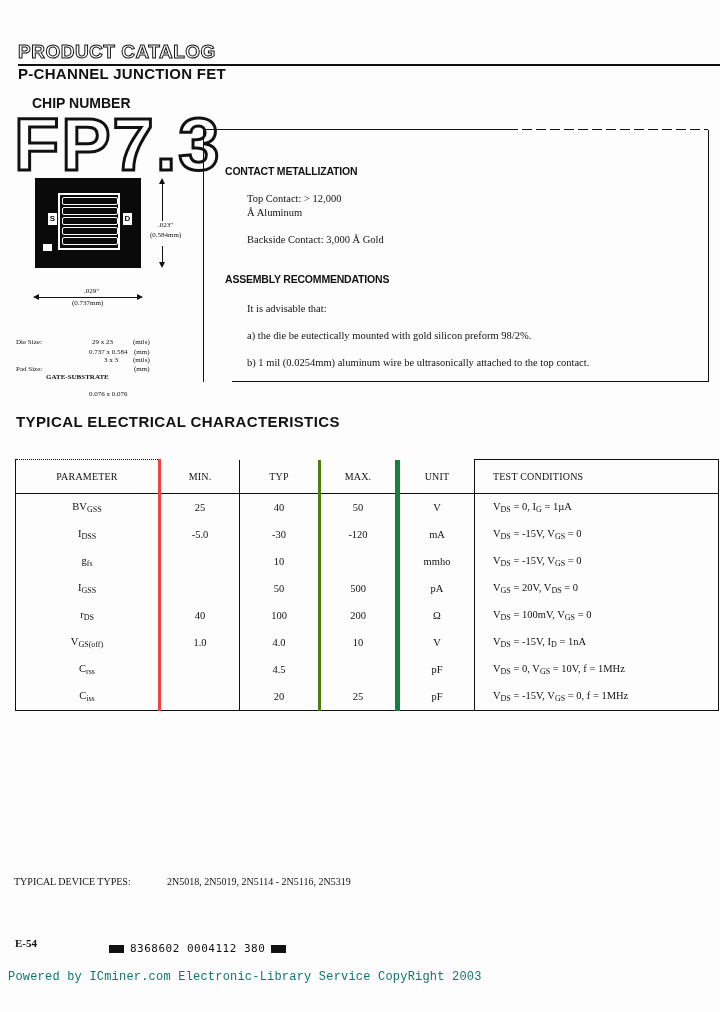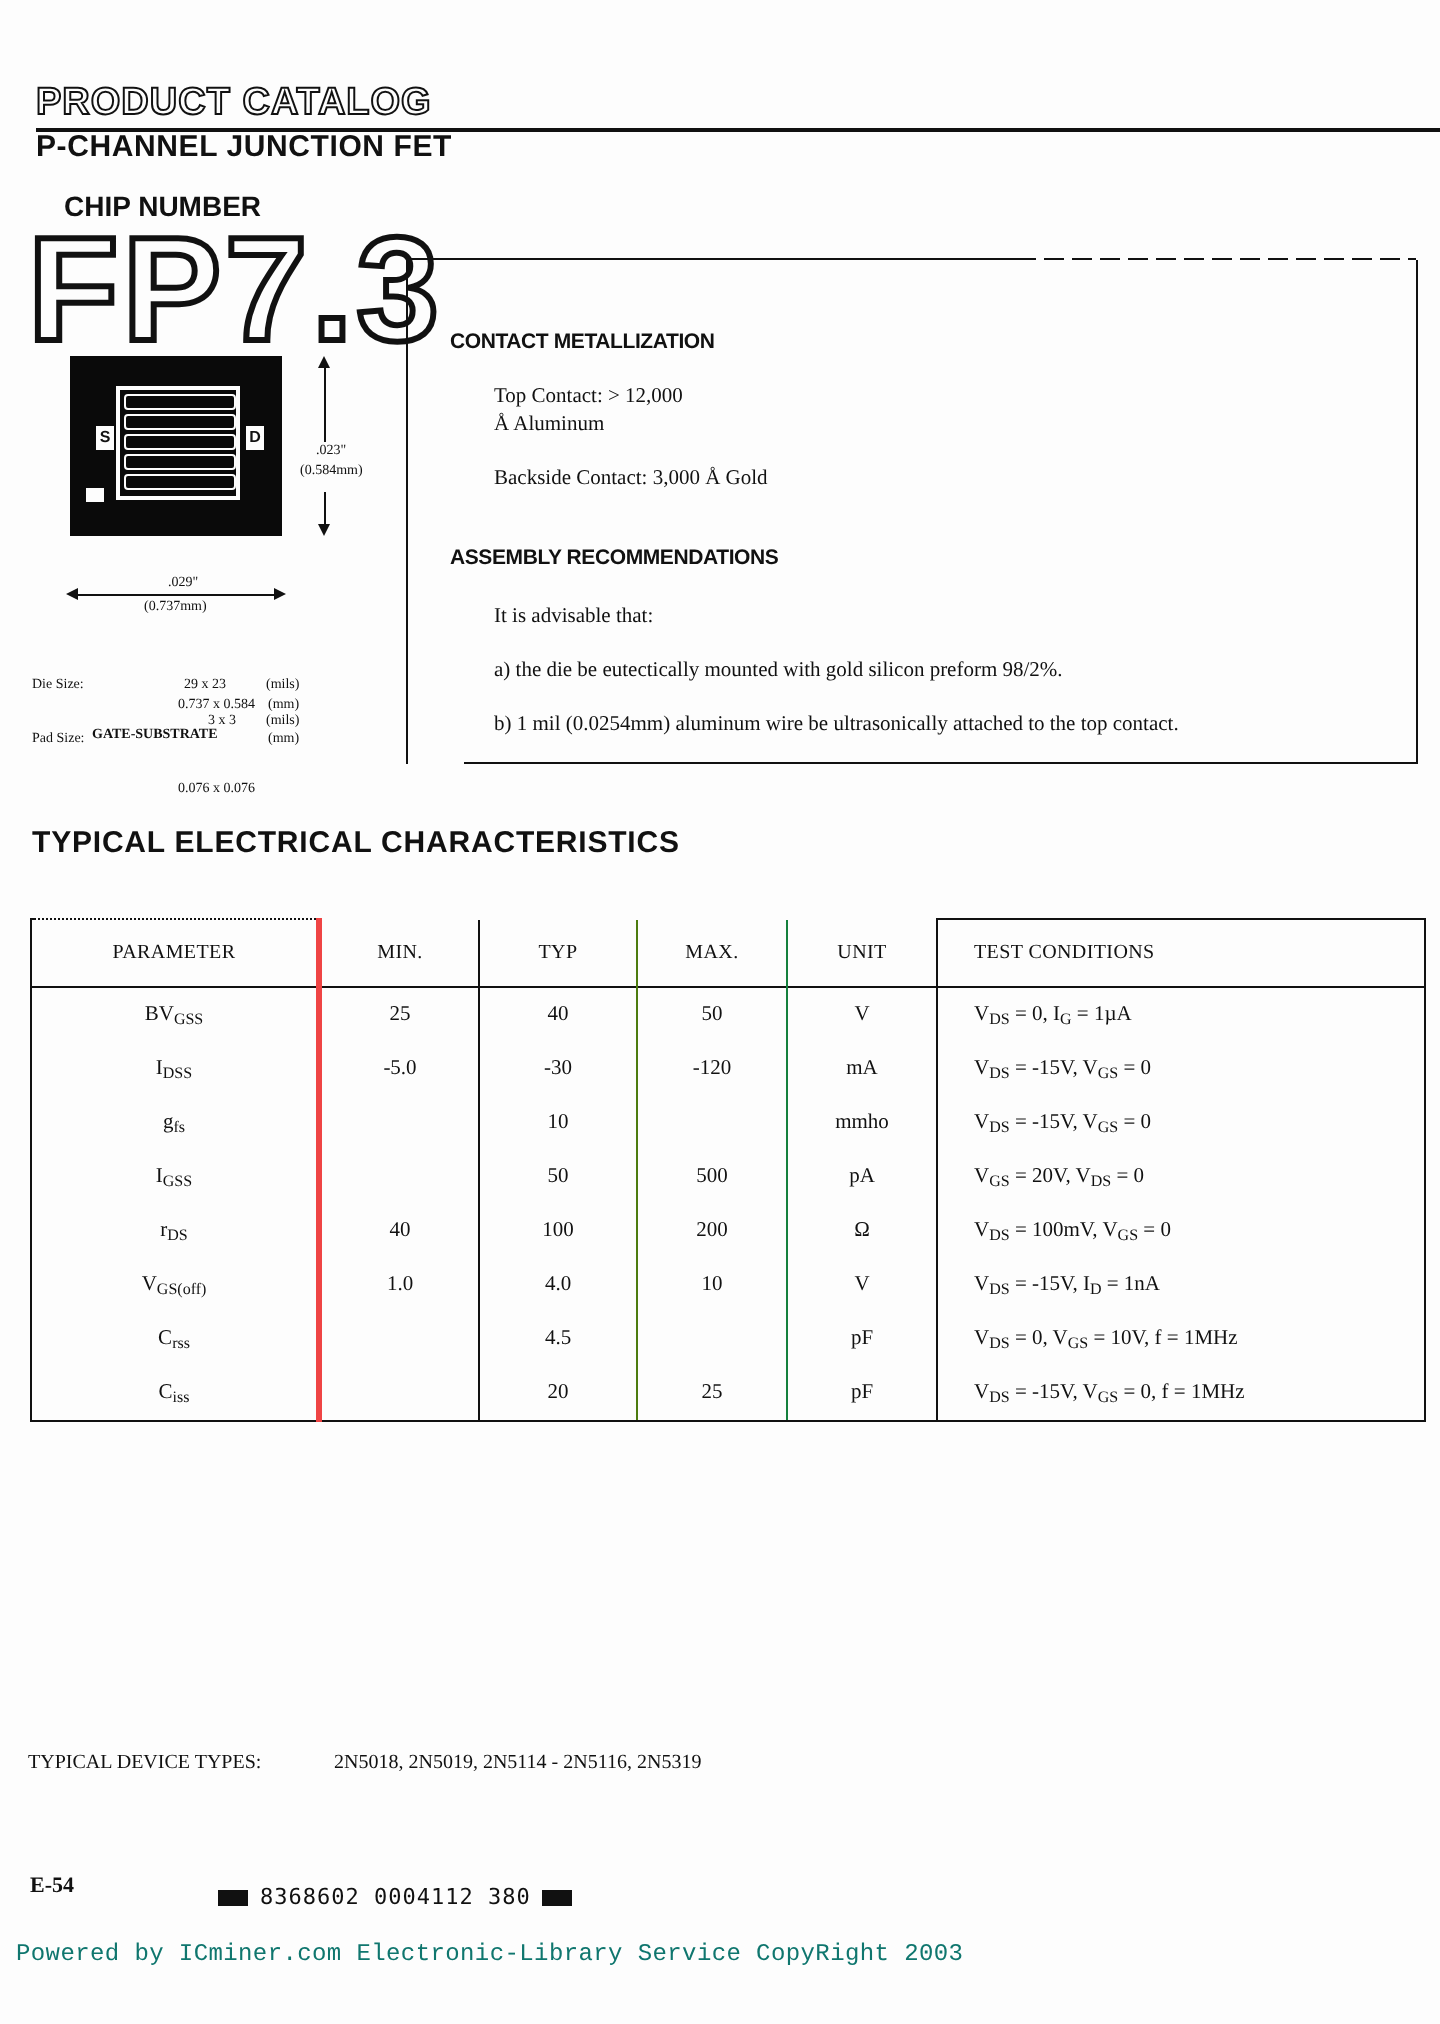--- a/index.html
+++ b/index.html
@@ -80,22 +80,22 @@
       position: absolute; left: 15px; top: 459px; border-collapse: collapse;
       font-size: 10.5px;
     }
     table.elec td, table.elec th {
       height: 27px; padding: 0; text-align: center; font-weight: normal;
       white-space: nowrap; vertical-align: middle;
     }
     table.elec th { height: 33px; font-size: 10px; letter-spacing: 0.2px; }
     table.elec .c-param { width: 142px; border-left: 1px solid #111; border-right: 3px solid #ef4444; }
     table.elec .c-min { width: 78px; border-right: 1px solid #111; }
-    table.elec .c-typ { width: 78px; border-right: 1px solid #4d7c0f; }
-    table.elec .c-max { width: 74px; border-right: 1px solid #15803d; }
+    table.elec .c-typ { width: 78px; border-right: 3px solid #4d7c0f; }
+    table.elec .c-max { width: 74px; border-right: 5px solid #15803d; }
     table.elec .c-unit { width: 74px; border-right: 1px solid #111; }
     table.elec .c-test { width: 244px; text-align: left; padding-left: 18px; border-right: 1px solid #111; box-sizing: border-box; }
     table.elec thead tr { border-bottom: 1px solid #111; }
     table.elec tbody tr:last-child td { border-bottom: 1px solid #111; }
     table.elec thead tr th.c-test { border-top: 1px solid #111; }
     table.elec thead tr th.c-param { border-top: 1px dotted #111; }
     sub { font-size: 8px; vertical-align: -2px; }
     .devtypes { left: 14px; top: 876px; font-size: 10px; white-space: nowrap; }
     .devtypes .lbl { display: inline-block; width: 153px; }
     .page-num { left: 15px; top: 937px; font-size: 11px; font-weight: bold; }
@@ -152,21 +152,21 @@
   <div class="row" style="left:16px; top:339px;">Die Size:</div>
   <div class="row" style="left:92px; top:339px;">29 x 23</div>
   <div class="row" style="left:133px; top:339px;">(mils)</div>
   <div class="row" style="left:89px; top:349px;">0.737 x 0.584</div>
   <div class="row" style="left:134px; top:349px;">(mm)</div>
   <div class="row" style="left:104px; top:357px;">3 x 3</div>
   <div class="row" style="left:133px; top:357px;">(mils)</div>
   <div class="row" style="left:16px; top:366px;">Pad Size:</div>
   <div class="row" style="left:89px; top:366px;margin-top:25px;">0.076 x 0.076</div>
   <div class="row" style="left:134px; top:366px;">(mm)</div>
-  <div class="row" style="left:46px; top:364px; font-weight:bold;">GATE-SUBSTRATE</div>
+  <div class="row" style="left:46px; top:374px; font-weight:bold;">GATE-SUBSTRATE</div>
 </div>
 
 <div class="abs box"></div>
 <div class="abs box-top2"></div>
 <div class="abs box-right"></div>
 <div class="abs box-bottom"></div>
 
 <div class="abs sec-head" style="left:225px; top:166px;">CONTACT METALLIZATION</div>
 <div class="abs body-text" style="left:247px; top:192px;">Top Contact: &gt; 12,000</div>
 <div class="abs body-text" style="left:247px; top:206px;">Å Aluminum</div>

